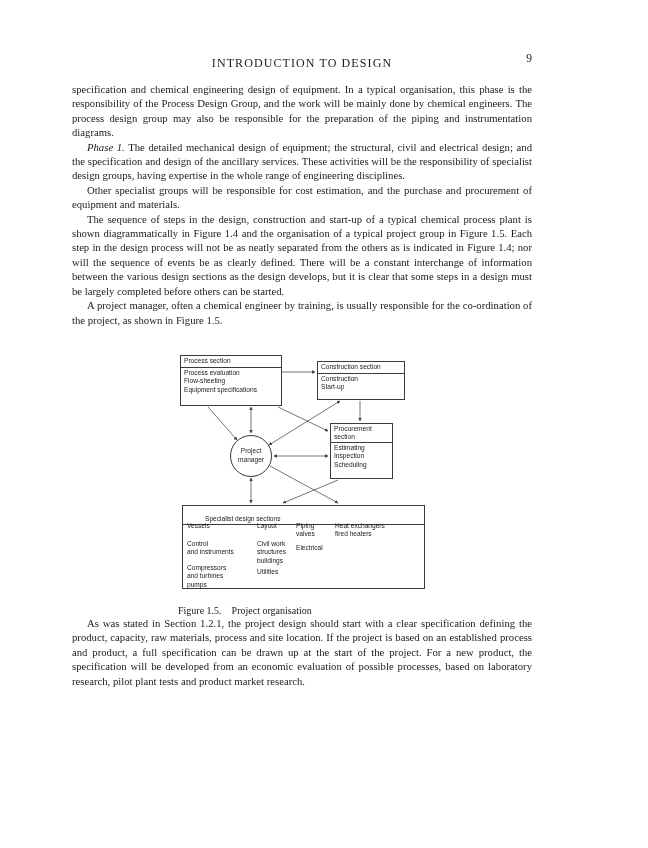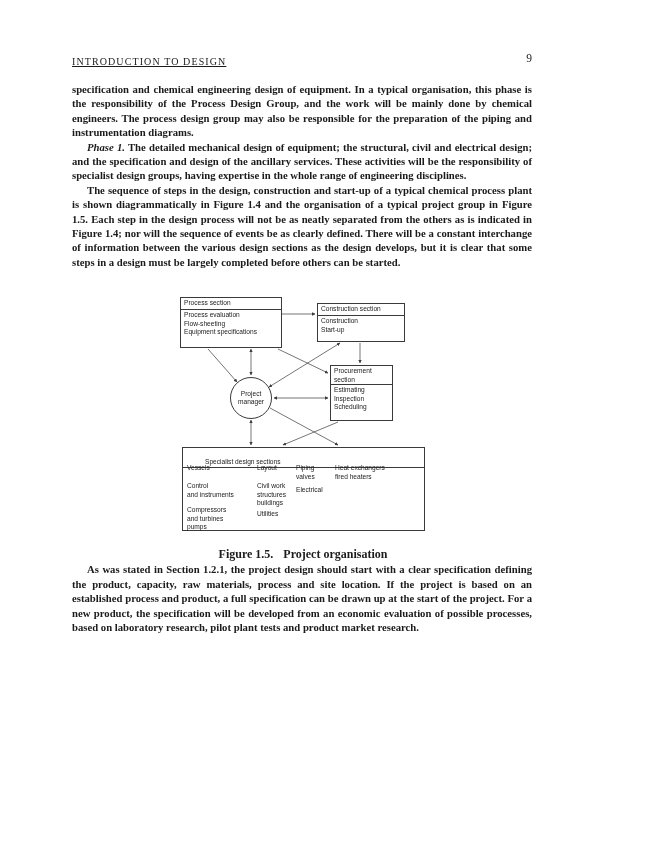--- a/index.html
+++ b/index.html
@@ -1,21 +1,21 @@
 <!DOCTYPE html>
 <html><head>
 <meta charset="utf-8">
 <style>
   html,body{margin:0;padding:0;background:#ffffff;}
   .page{position:relative;width:648px;height:848px;background:#fff;font-family:"Liberation Serif",serif;color:#1b1b1b;overflow:hidden;}
   .content{position:absolute;left:72px;top:52px;width:460px;}
   .runhead{position:relative;height:30px;}
-  .runhead .title{display:block;text-align:left;font-size:10px;letter-spacing:1.1px;padding-top:4px;text-decoration:underline;}
+  .runhead .title{display:block;text-align:center;font-size:12px;letter-spacing:1.1px;padding-top:4px;}
   .runhead .pnum{position:absolute;right:0;top:0;font-size:11.5px;}
-  p.body{margin:0;font-size:10.7px;line-height:14.4px;text-align:justify;font-weight:bold;}
+  p.body{margin:0;font-size:10.7px;line-height:14.4px;text-align:justify;}
   p.indent{text-indent:15px;}
   .lead-italic{font-style:italic;}
 
   .diagram{position:relative;width:250px;height:240px;margin:26px 0 0 106px;
            font-family:"Liberation Sans",sans-serif;font-size:6.6px;line-height:1.28;color:#222;}
   .diagram svg{position:absolute;left:0;top:0;}
   .dbox{position:absolute;border:1px solid #3a3a3a;background:#fff;padding:1px 3px;
         white-space:pre-line;box-sizing:border-box;}
   #b-proc-h{left:2px;top:2px;width:102px;height:13px;}
   #b-proc-i{left:2px;top:14px;width:102px;height:39px;}
@@ -31,42 +31,44 @@
   #c-vessels{left:4px;top:16px;}
   #c-layout{left:74px;top:16px;}
   #c-piping{left:113px;top:16px;}
   #c-heat{left:152px;top:16px;}
   #c-control{left:4px;top:34px;}
   #c-civil{left:74px;top:34px;}
   #c-electrical{left:113px;top:38px;}
   #c-compressors{left:4px;top:58px;}
   #c-utilities{left:74px;top:62px;}
 
-  .figcap{width:250px;margin:12px 0 0 106px;text-align:center;font-size:12px;font-weight:bold;}
+  .figcap{width:250px;margin:12px 0 0 106px;text-align:left;font-size:10px;}
   .figcap .cap-text{margin-left:10px;}
   p.after-fig{}
 </style>
 </head>
 <body>
 
 <div class="page">
   <div class="content">
 
     <div class="runhead">
       <span class="title">INTRODUCTION TO DESIGN</span>
       <span class="pnum">9</span>
     </div>
 
     <p class="body">specification and chemical engineering design of equipment. In a typical organisation, this phase is the responsibility of the Process Design Group, and the work will be mainly done by chemical engineers. The process design group may also be responsible for the preparation of the piping and instrumentation diagrams.</p>
 
     <p class="body indent"><span class="lead-italic">Phase 1.</span><span> The detailed mechanical design of equipment; the structural, civil and electrical design; and the specification and design of the ancillary services. These activities will be the responsibility of specialist design groups, having expertise in the whole range of engineering disciplines.</span></p>
 
+    <p class="body indent">Other specialist groups will be responsible for cost estimation, and the purchase and procurement of equipment and materials.</p>
 
     <p class="body indent">The sequence of steps in the design, construction and start-up of a typical chemical process plant is shown diagrammatically in Figure 1.4 and the organisation of a typical project group in Figure 1.5. Each step in the design process will not be as neatly separated from the others as is indicated in Figure 1.4; nor will the sequence of events be as clearly defined. There will be a constant interchange of information between the various design sections as the design develops, but it is clear that some steps in a design must be largely completed before others can be started.</p>
 
+    <p class="body indent">A project manager, often a chemical engineer by training, is usually responsible for the co-ordination of the project, as shown in Figure 1.5.</p>
 
     <div class="diagram">
       <svg width="250" height="240" viewBox="0 0 250 240">
         <defs>
           <marker id="mE" markerWidth="5" markerHeight="5" viewBox="0 0 6 6" refX="5.5" refY="3" orient="auto">
             <path d="M0,0 L6,3 L0,6 Z" fill="#3a3a3a"></path>
           </marker>
           <marker id="mS" markerWidth="5" markerHeight="5" viewBox="0 0 6 6" refX="0.5" refY="3" orient="auto">
             <path d="M6,0 L0,3 L6,6 Z" fill="#3a3a3a"></path>
           </marker>

